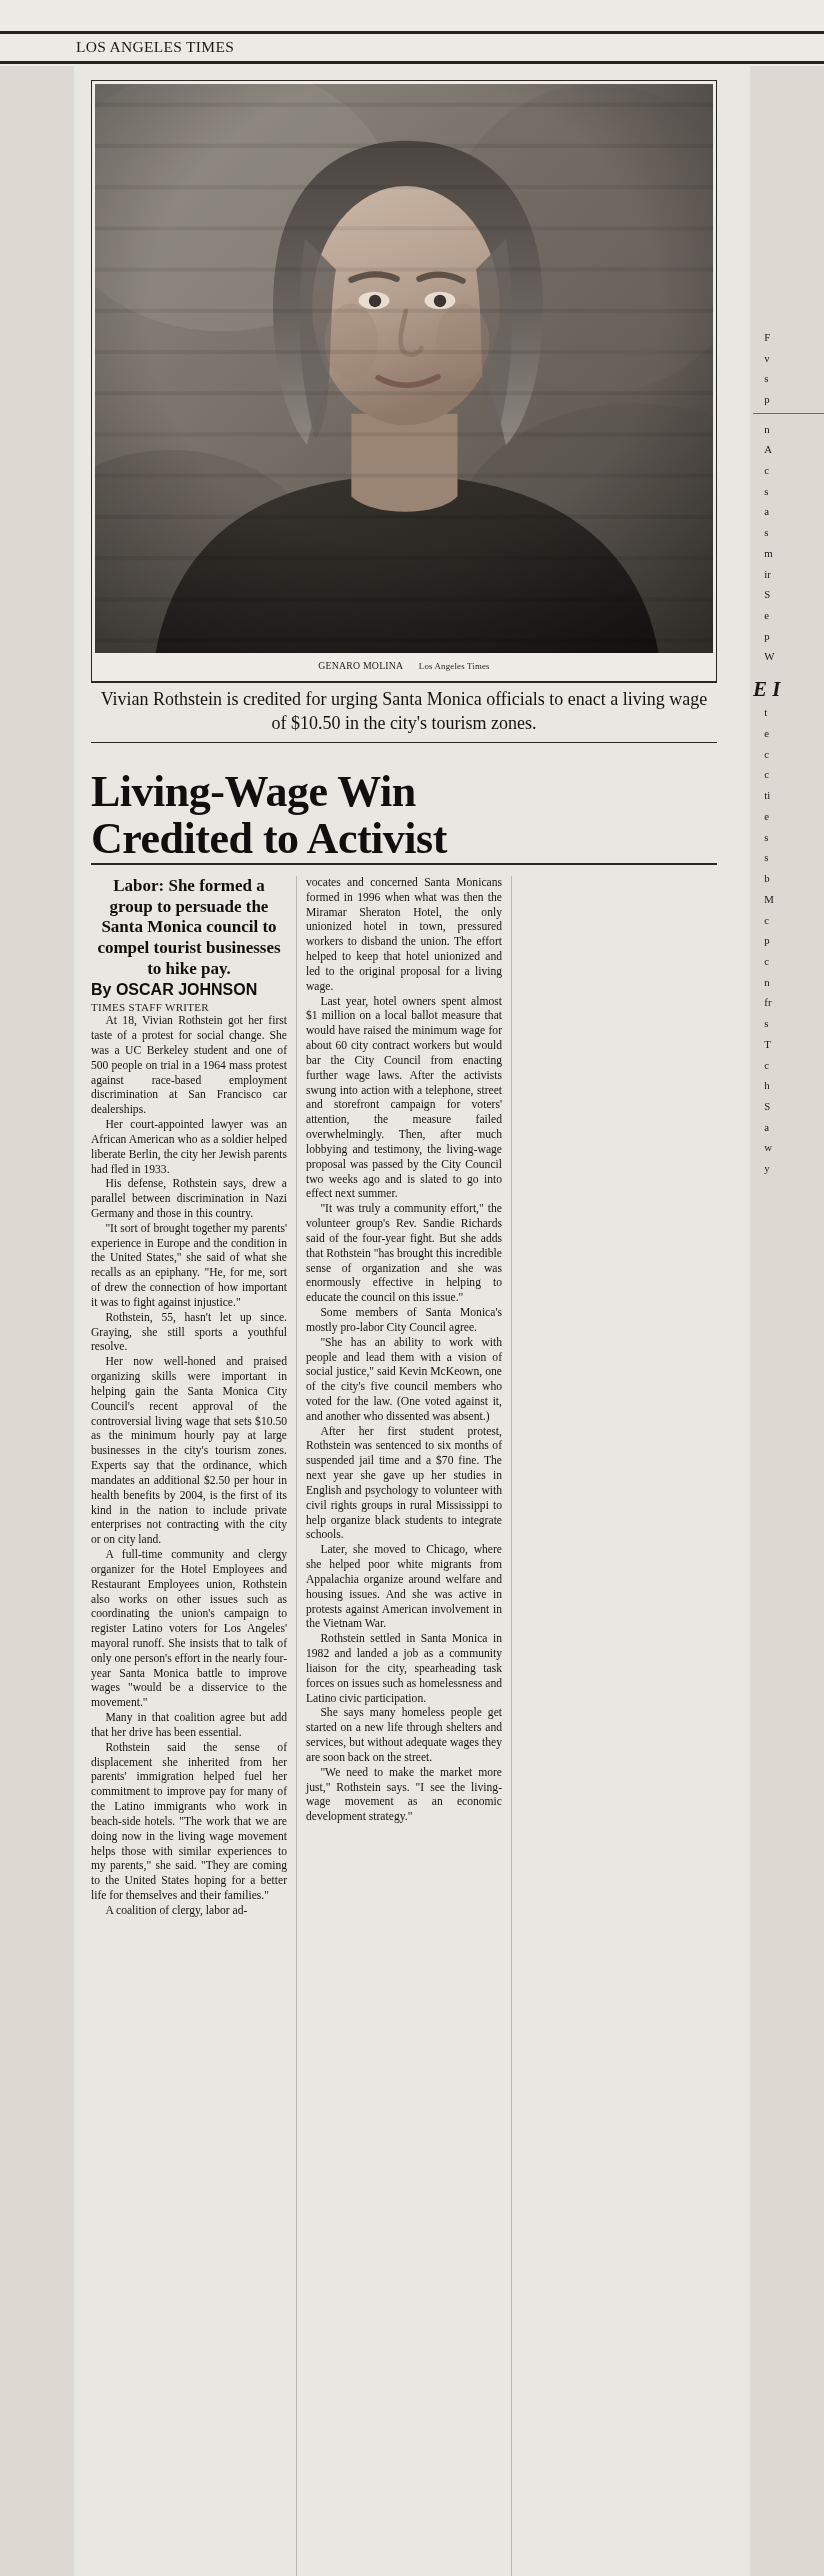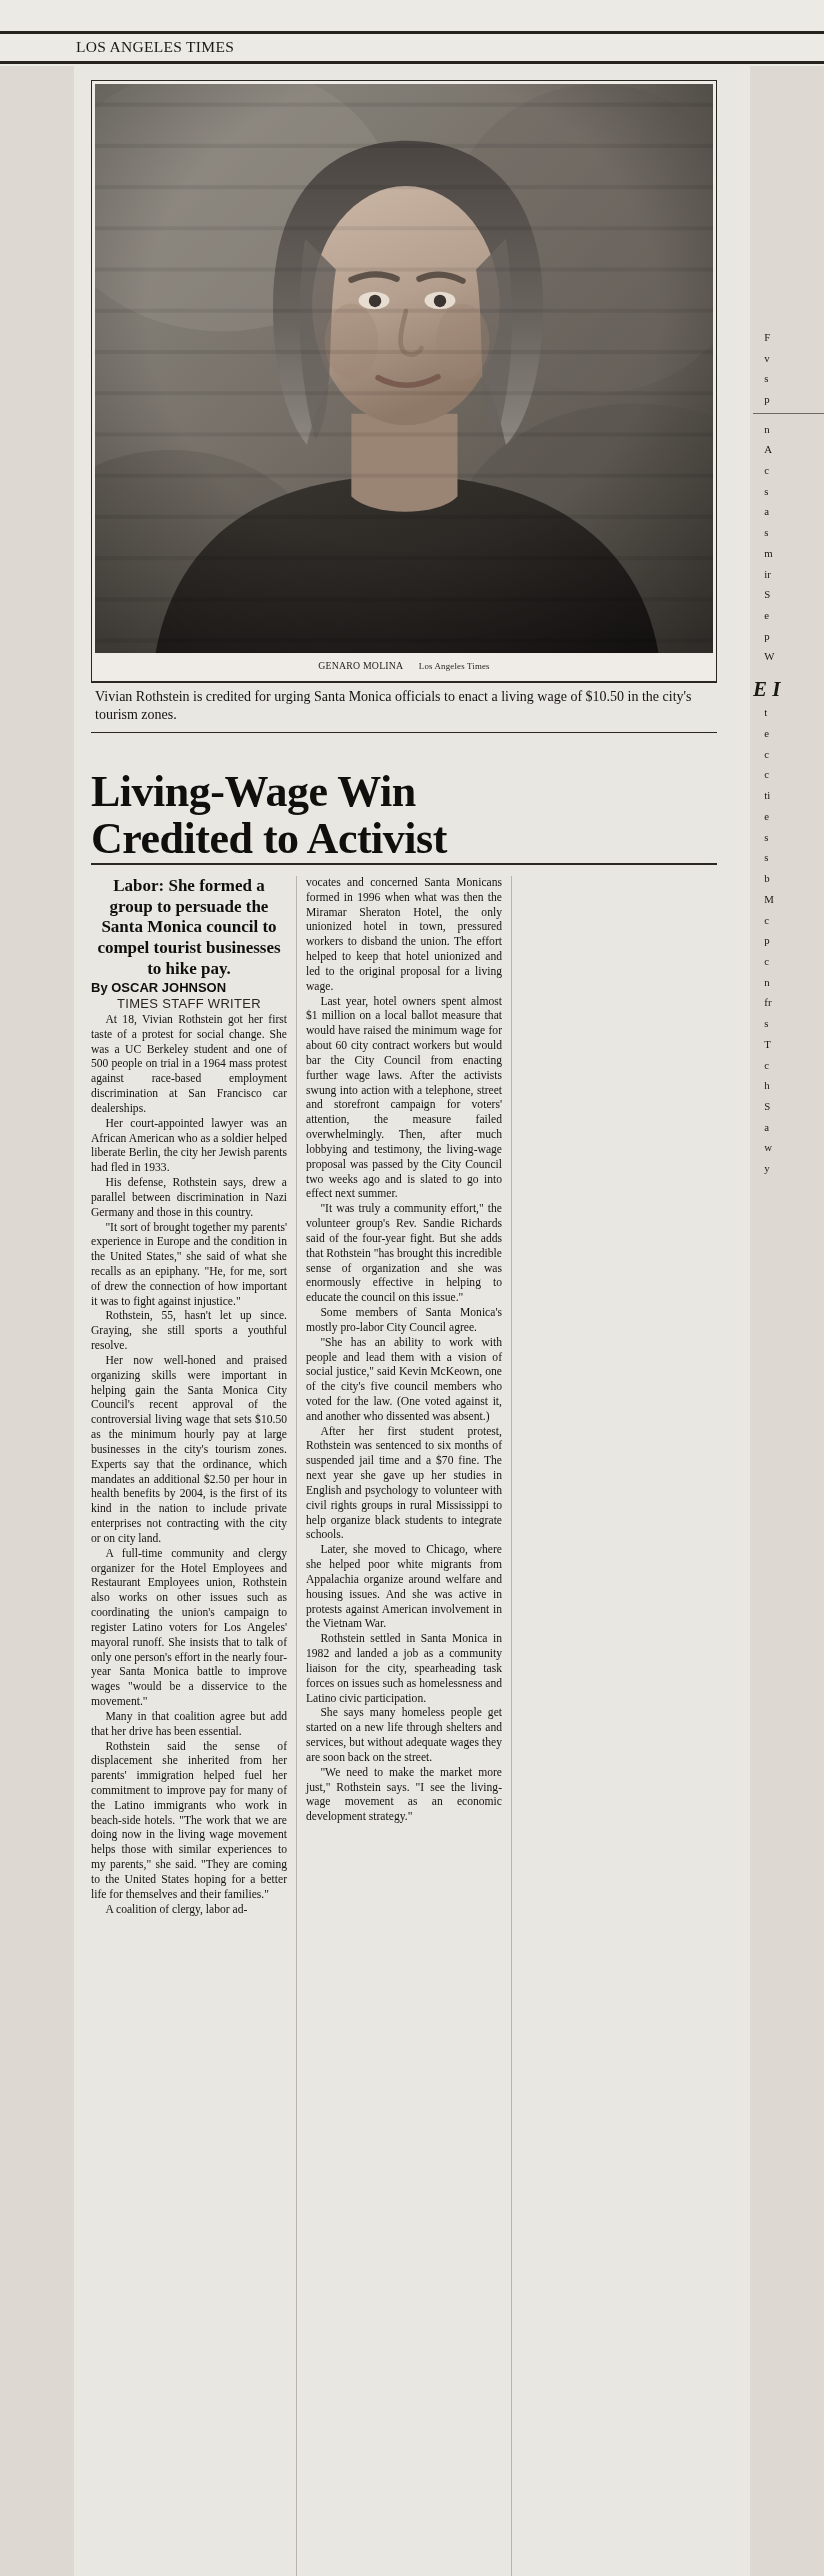--- a/index.html
+++ b/index.html
@@ -97,24 +97,25 @@
   .caption-box {
     position: absolute;
     left: 91px;
     top: 681px;
     width: 626px;
     border-top: 1.5px solid #2a2723;
     border-bottom: 1.5px solid #2a2723;
     padding: 6.2px 4.1px 7.2px 4.1px;
   }
   .caption-text {
-    font-size: 14px;
+    font-size: 18px;
     line-height: 1.30;
     color: #141210;
     font-family: "Liberation Serif", serif;
+    text-align: center;
   }
 
   
   .headline {
     position: absolute;
     left: 91px;
     top: 725px;
     width: 626px;
     font-family: "Liberation Serif", serif;
     font-weight: bold;
@@ -172,34 +173,34 @@
     font-size: 17px;
     line-height: 1.22;
     color: #100f0d;
     margin: 0 0 11.3px 0;
     text-indent: 0;
     text-align: center;
   }
   .byline {
     font-family: "Liberation Sans", sans-serif;
     font-weight: bold;
-    font-size: 13px;
+    font-size: 16px;
     color: #100f0d;
     text-indent: 0;
     margin: 9.3px 0 1px 0;
     text-align: left;
   }
   .byline-sub {
-    font-family: Liberation Sans, sans-serif;
-    font-size: 13px;
+    font-family: Liberation Serif, serif;
+    font-size: 11px;
     letter-spacing: 0.3px;
     color: #2a2723;
     text-indent: 0;
     margin: 0 0 8.2px 0;
-    text-align: center;
+    text-align: left;
   }
 
   
   .neighbor {
     position: absolute;
     left: 753px;
     top: 330px;
     width: 72px;
     font-size: 10.8px;
     line-height: 1.30;

